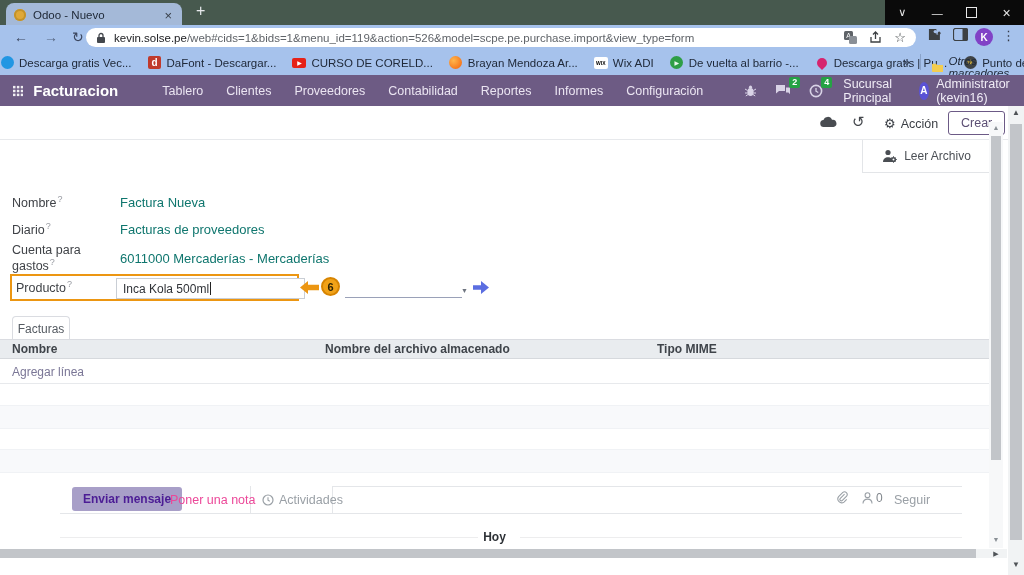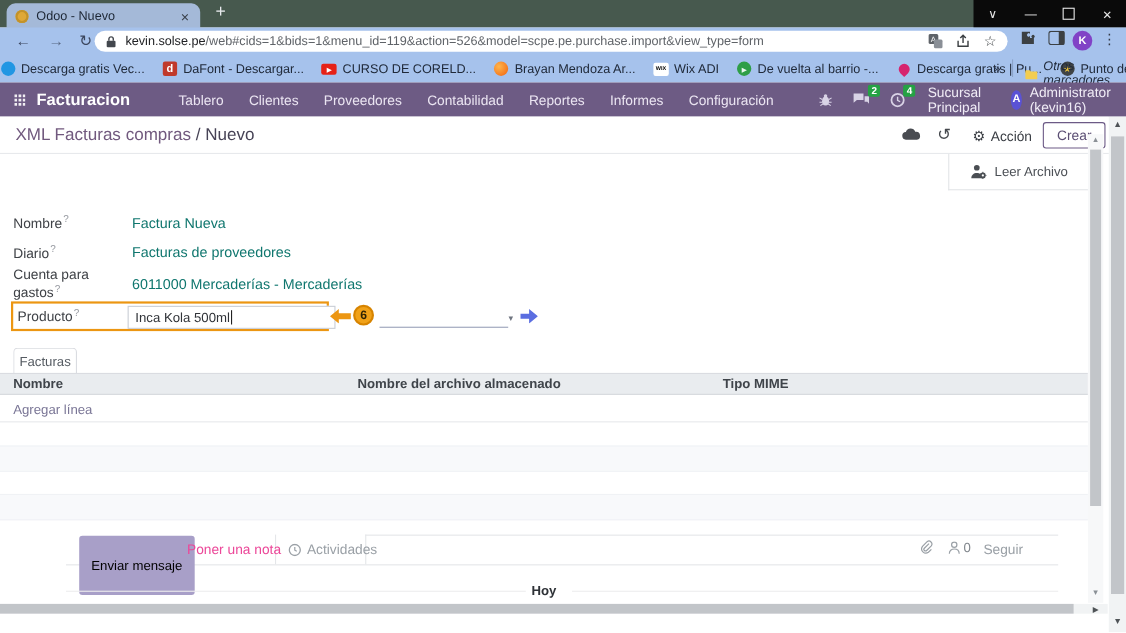--- a/index.html
+++ b/index.html
@@ -98,22 +98,22 @@
   .nline{position:absolute;left:0;top:199px;width:989px;border-top:1px solid #dadce1;}
   .thead{position:absolute;left:0;top:200px;width:989px;height:19px;background:#e9ecef;border-bottom:1px solid #d6d9dd;
          display:flex;align-items:center;font-weight:bold;font-size:12px;color:#3f444a;box-sizing:border-box;}
   .th1{padding-left:12px;width:313px;}
   .th2{width:332px;}
   .th3{flex:1;}
   .addline{position:absolute;left:12px;top:225px;font-size:12px;color:#7a7696;}
   .arow{position:absolute;left:0;top:220px;width:989px;height:23px;border-bottom:1px solid #e7e9ec;}
   .stripe{position:absolute;left:0;width:989px;height:22px;background:#f8f9fb;border-top:1px solid #f0f2f5;border-bottom:1px solid #f0f2f5;}
   
-  .send-btn{position:absolute;left:72px;top:347px;padding:20px 11px;background:#a89fc8;color:#000000;font-size:12px;
-            font-weight:normal;border-radius:3px;border:none;}
+  .send-btn{position:absolute;left:72px;top:347px;padding:5px 11px;background:#a89fc8;color:#4c1d95;font-size:12px;
+            font-weight:bold;border-radius:3px;border:none;}
   .note-btn{position:absolute;left:170px;top:353px;color:#ec4899;font-size:12.5px;}
   .act-btn{position:absolute;left:262px;top:353px;color:#9aa0a6;font-size:12.5px;display:flex;align-items:center;}
   .act-btn svg{margin-right:5px;}
   .vline{position:absolute;top:346px;height:27px;border-left:1px solid #e4e6e9;}
   .topline{position:absolute;left:332px;top:346px;width:630px;border-top:1px solid #e4e6e9;}
   .botline{position:absolute;left:60px;top:373px;width:902px;border-top:1px solid #e4e6e9;}
   .clip{position:absolute;left:836px;top:351px;}
   .followers{position:absolute;left:862px;top:351px;display:flex;align-items:center;color:#80868c;font-size:12px;}
   .followers svg{margin-right:3px;}
   .seguir{position:absolute;left:894px;top:353px;color:#9aa0a6;font-size:12.5px;}
@@ -302,25 +302,20 @@
           </svg>
         <span class="badge">4</span>
       </span>
       <span class="company">Sucursal Principal</span>
       <span class="odoo-avatar">A</span>
       <span class="username">Administrator (kevin16)</span>
     </span>
   </div>
 
   <div class="abs cpanel">
-    <div class="breadcrumb">
-      <span class="bc-link">XML Facturas compras</span>
-      <span class="bc-cur">/</span>
-      <span class="bc-cur">Nuevo</span>
-    </div>
     <span class="cp-ic" style="left:820px;top:10px;">
       <svg width="17" height="12" viewBox="0 0 17 12">
           <path d="M4 11a3.5 3.5 0 0 1-.5-7A4.5 4.5 0 0 1 12 3.8 3.3 3.3 0 0 1 13.5 11z" fill="#494c51"></path>
         </svg>
     </span>
     <span class="cp-ic" style="left:852px;top:7px;font-size:15px;">↺</span>
     <span class="action">
       <span class="g">⚙</span>
       <span>Acción</span>
     </span>

